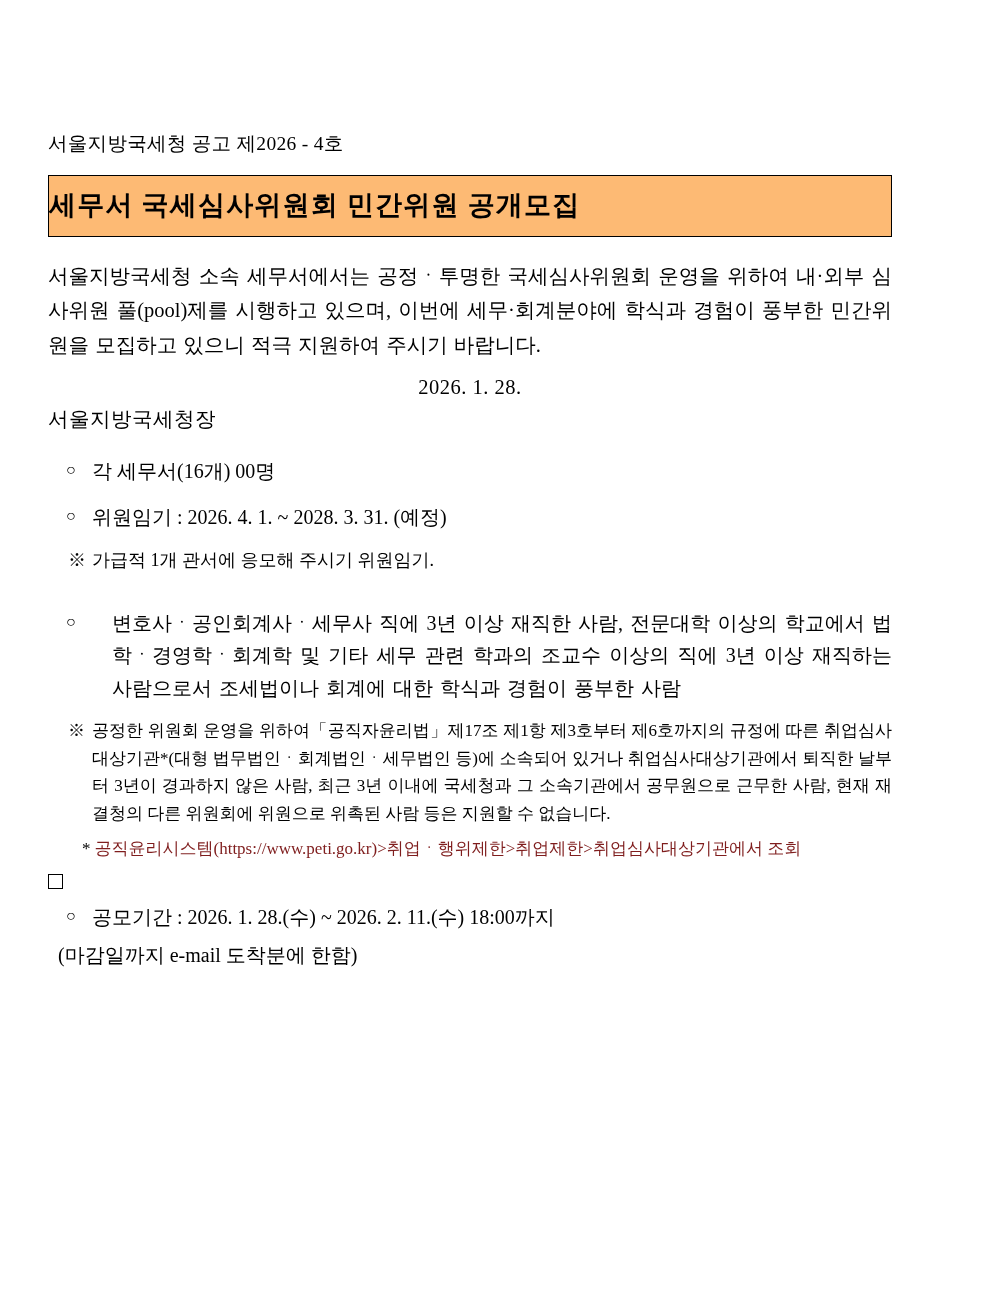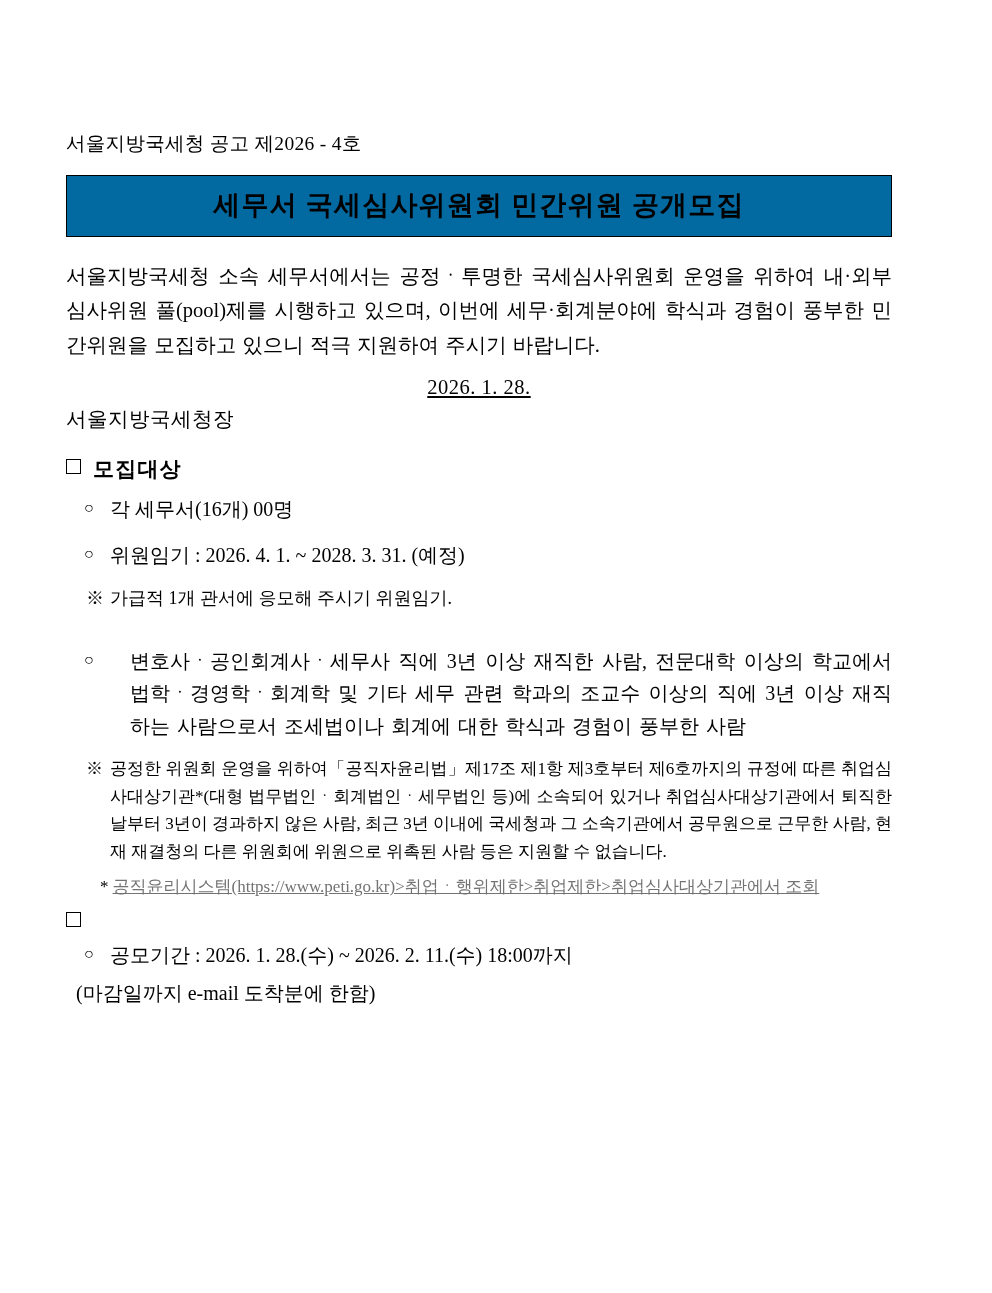--- a/index.html
+++ b/index.html
@@ -12,32 +12,32 @@
     font-family: "Liberation Serif", "DejaVu Serif", serif;
     color: #000000;
   }
   .page {
     position: relative;
     width: 992px;
     min-height: 1293px;
     margin: 0 auto;
     background: #ffffff;
     box-sizing: border-box;
-    padding: 130px 100px 20px 66px;
+    padding: 130px 100px 20px 48px;
   }
   .doc-number {
     font-size: 19.5px;
     letter-spacing: 0.3px;
     margin-bottom: 18px;
     white-space: nowrap;
   }
   .title-box {
     border: 1.3px solid #000000;
-    background: #0369a1;
-    text-align: center;
+    background: #fdba74;
+    text-align: left;
     padding: 11px 0 13px 0;
     margin: 0 0 22px 0;
   }
   .title-box .title-text {
     font-size: 27px;
     font-weight: bold;
     letter-spacing: 1.2px;
   }
   .intro {
     font-size: 20.5px;
@@ -45,21 +45,20 @@
     text-align: justify;
     text-justify: inter-word;
     margin: 0 0 0 0;
     word-spacing: 1px;
   }
   .date-line {
     text-align: center;
     font-size: 20.5px;
     margin: 14px 0 6px 0;
     letter-spacing: 0.5px;
-    text-decoration: underline;
   }
   .signer-line {
     text-align: left;
     font-size: 20.5px;
     margin: 0 14px 22px 0;
     letter-spacing: 0.5px;
   }
   .section-head {
     display: flex;
     align-items: baseline;
@@ -122,22 +121,21 @@
     margin-left: 20px;
   }
   .link-line {
     padding-left: 34px;
     font-size: 17px;
     margin: 2px 0 14px 0;
     white-space: nowrap;
   }
   .link-line .star { margin-right: 4px; }
   .link-line .ln {
-    text-decoration: underline;
-    color: #737373;
+    color: #7f1d1d;
   }
   .sub-center {
     text-align: left;
     font-size: 20px;
     margin: 2px 0 0 0;
     padding-left: 10px;
   }
   .spacer-lg { height: 22px; }
 </style>
 </head>
@@ -149,24 +147,20 @@
 
   <div class="title-box">
     <span class="title-text">세무서 국세심사위원회 민간위원 공개모집</span>
   </div>
 
   <p class="intro">서울지방국세청 소속 세무서에서는 공정ㆍ투명한 국세심사위원회 운영을 위하여 내·외부 심사위원 풀(pool)제를 시행하고 있으며, 이번에 세무·회계분야에 학식과 경험이 풍부한 민간위원을 모집하고 있으니 적극 지원하여 주시기 바랍니다.</p>
 
   <div class="date-line">2026. 1. 28.</div>
   <div class="signer-line">서울지방국세청장</div>
 
-  <div class="section-head">
-    <span class="sq"></span>
-    <span class="head-text">모집대상</span>
-  </div>
   <div class="bullet">
     <span class="mk">○</span>
     <span class="bd">각 세무서(16개) 00명</span>
   </div>
   <div class="bullet">
     <span class="mk">○</span>
     <span class="bd">위원임기 : 2026. 4. 1. ~ 2028. 3. 31. (예정)</span>
   </div>
   <div class="note">
     <span class="mk">※</span>

